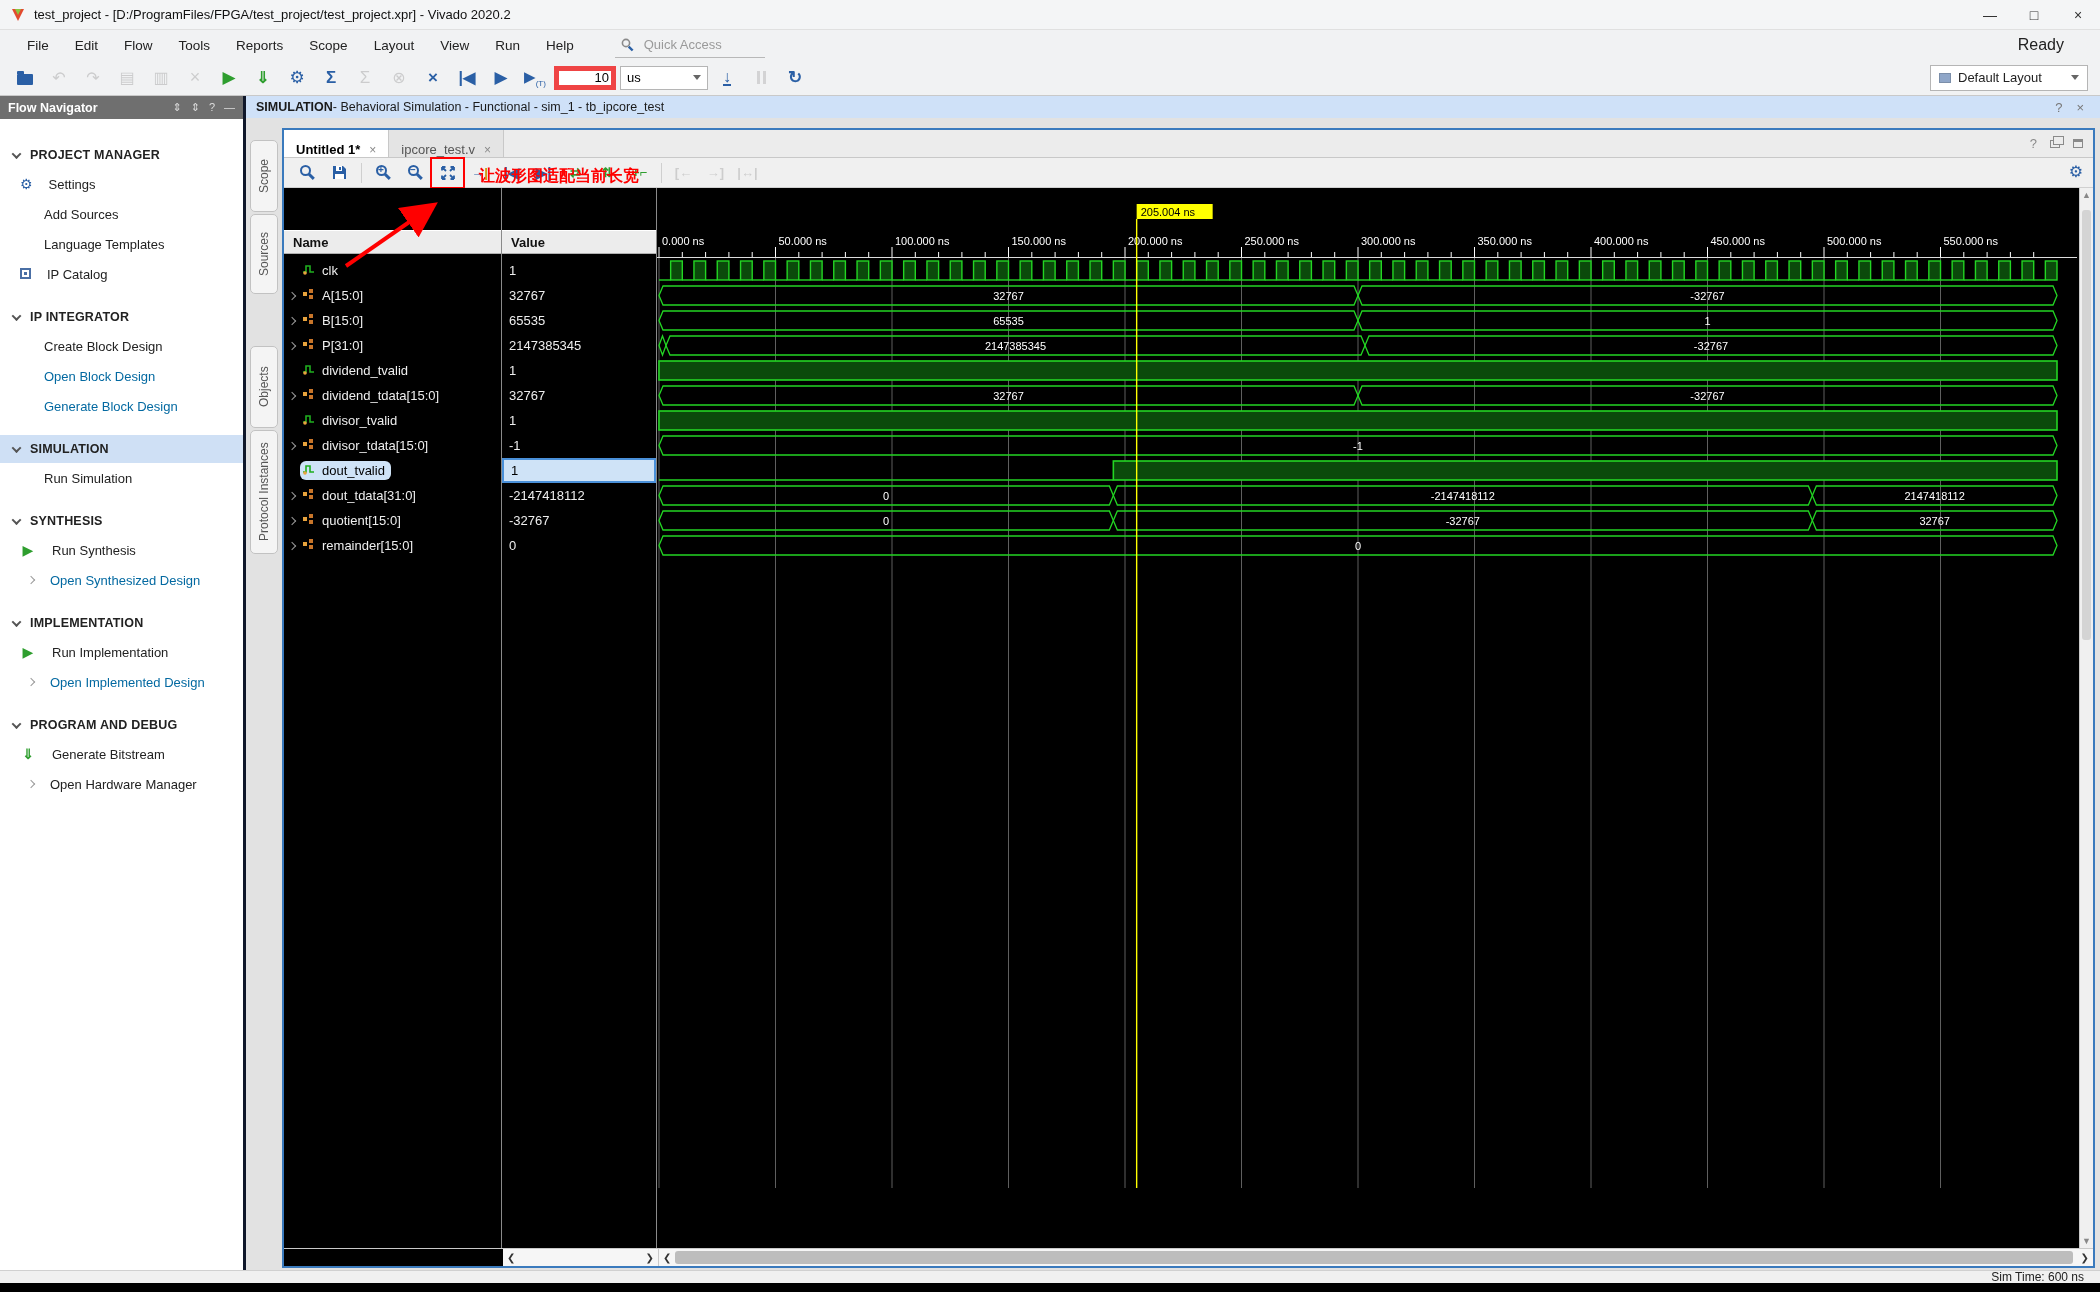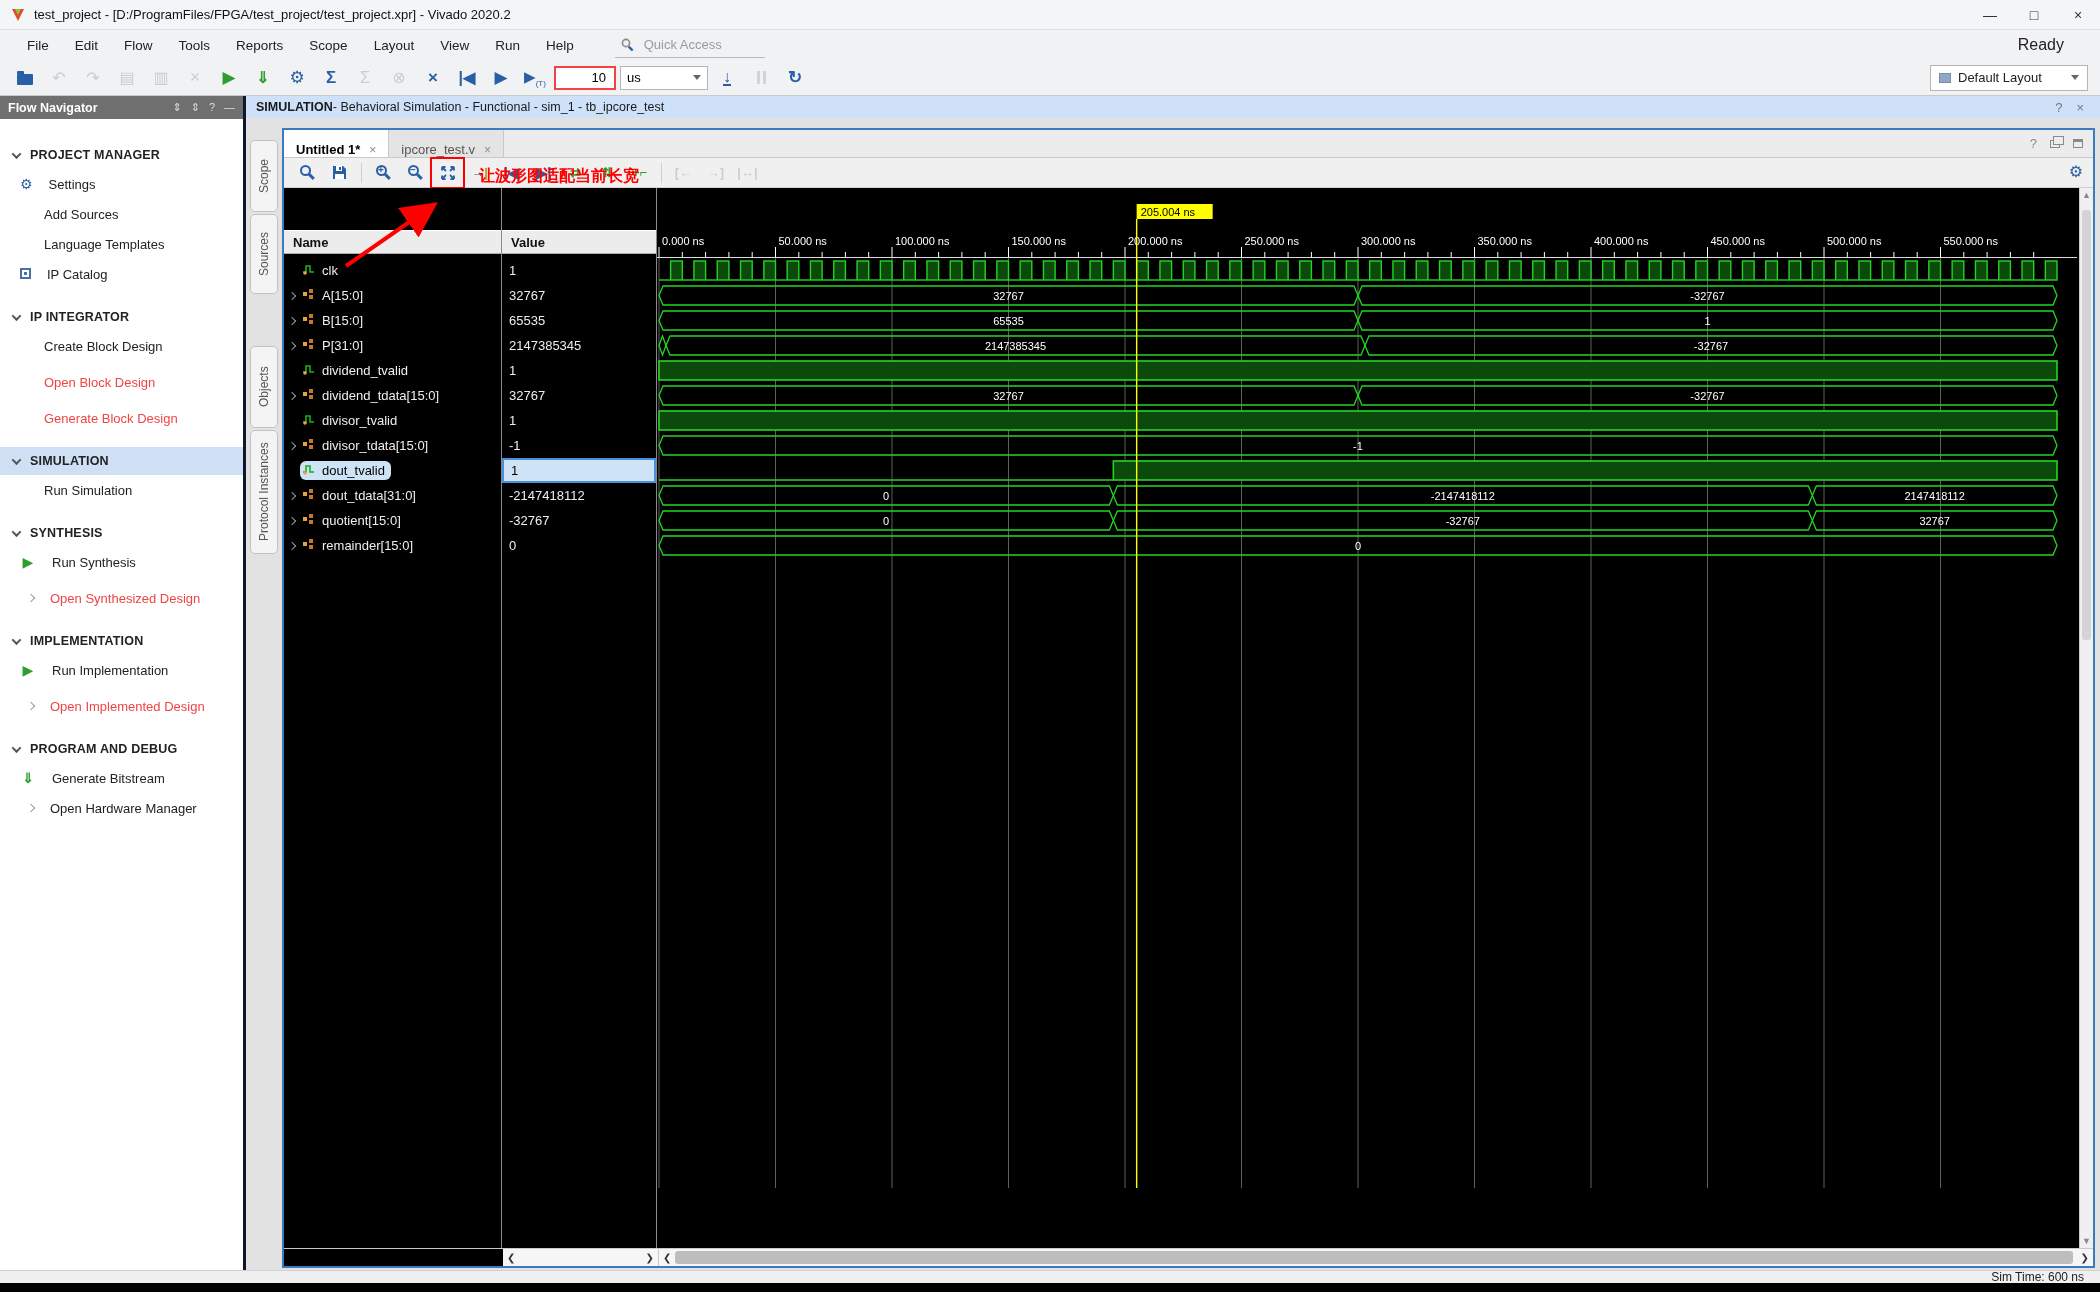--- a/index.html
+++ b/index.html
@@ -17,21 +17,21 @@
   .menu-item{padding:4px 13px;cursor:default;}
   .quick-access{display:flex;align-items:center;gap:7px;margin-left:28px;width:150px;border-bottom:1px solid #b8b8b8;padding:3px 4px;color:#9a9a9a;font-size:13px;}
   .ready{margin-left:auto;padding-right:36px;font-size:16px;color:#222;}
 
   
   .toolbar{height:36px;background:#f1f2f3;border-bottom:1px solid #c9c9c9;display:flex;align-items:center;padding-left:10px;gap:4px;flex:0 0 auto;}
   .tbtn{min-width:30px;height:28px;display:flex;align-items:center;justify-content:center;font-size:16px;}
   .tbtn.disabled{opacity:.42;}
   .tsep{width:1px;height:20px;background:#cfcfcf;margin:0 3px;}
   .blue{color:#2a5fa5;} .green{color:#2e9e2e;} .grayic{color:#9a9a9a;}
-  .time-input{width:62px;height:24px;border:2px solid #ef4444;background:#fff;font-size:13px;text-align:right;padding-right:8px;}
+  .time-input{width:62px;height:24px;border:5px solid #ef4444;background:#fff;font-size:13px;text-align:right;padding-right:2px;}
   .unit-select{width:88px;height:24px;border:1px solid #b5b5b5;background:#fff;font-size:13px;display:flex;align-items:center;padding:0 6px;gap:4px;}
   .unit-select .lbl{flex:1;}
   .dd-arrow{width:0;height:0;border-left:4px solid transparent;border-right:4px solid transparent;border-top:5px solid #666;}
   .step-ic{border-bottom:2px solid #2a5fa5;color:#2a5fa5;font-weight:bold;line-height:14px;}
   .pause-ic{display:flex;gap:3px;} .pause-ic i{width:3px;height:13px;background:#aaa;}
   .layout-box{margin-left:auto;margin-right:12px;width:158px;height:26px;border:1px solid #b5b5b5;background:#fff;display:flex;align-items:center;padding:0 8px;gap:7px;font-size:13px;color:#222;}
   .grid-ic{display:inline-block;width:12px;height:10px;background:linear-gradient(#8fa6c8 0 45%,#fff 45% 55%,#8fa6c8 55% 100%);border:1px solid #7b8ea9;}
 
   .folder-ic{display:inline-block;width:16px;height:11px;background:#2a5fa5;border-radius:1px;position:relative;margin-top:3px;}
   .folder-ic::before{content:'';position:absolute;top:-3px;left:0;width:7px;height:3px;background:#2a5fa5;border-radius:1px 1px 0 0;}
@@ -49,21 +49,21 @@
 
   
   .flownav{width:246px;background:#fff;border-right:3px solid #0f172a;display:flex;flex-direction:column;justify-content:space-between;}
   .fn-header{height:23px;background:#6f6f6f;color:#fff;font-size:12.5px;font-weight:bold;display:flex;align-items:center;padding:0 8px;}
   .fn-hdr-icons{margin-left:auto;display:flex;gap:9px;font-size:11px;color:#ddd;font-weight:normal;}
   .fn-body{flex:1;overflow:hidden;padding-top:8px;}
   .fn-section{margin-top:14px;}
   .fn-sec-header{display:flex;align-items:center;gap:10px;height:28px;padding-left:13px;font-size:12.5px;font-weight:bold;color:#222;letter-spacing:.2px;}
   .fn-sec-header.fn-sel{background:#cfe0f5;}
   .fn-item{display:flex;align-items:center;gap:8px;height:30px;padding-left:44px;font-size:13px;color:#222;}
-  .fn-item.disabled{color:#ef4444;margin-top:6px;}
+  .fn-item.disabled{color:#0369a1;}
   .fn-item .ic{width:16px;text-align:center;font-size:14px;}
   .ipbox{display:inline-block;width:11px;height:11px;border:2px solid #4a6fa5;position:relative;}
   .ipbox::after{content:'';position:absolute;left:2px;top:2px;width:3px;height:3px;background:#4a6fa5;}
 
   
   .mainarea{flex:1;display:flex;flex-direction:column;min-width:0;}
   .simheader{height:22px;background:#cfe1f8;display:flex;align-items:center;font-size:12.5px;color:#1a1a1a;padding:0 10px;}
   .simhdr-right{margin-left:auto;color:#777;font-size:13px;display:flex;gap:14px;padding-right:6px;}
   .panel-region{flex:1;position:relative;background:#e2e2e2;min-height:0;}
 

